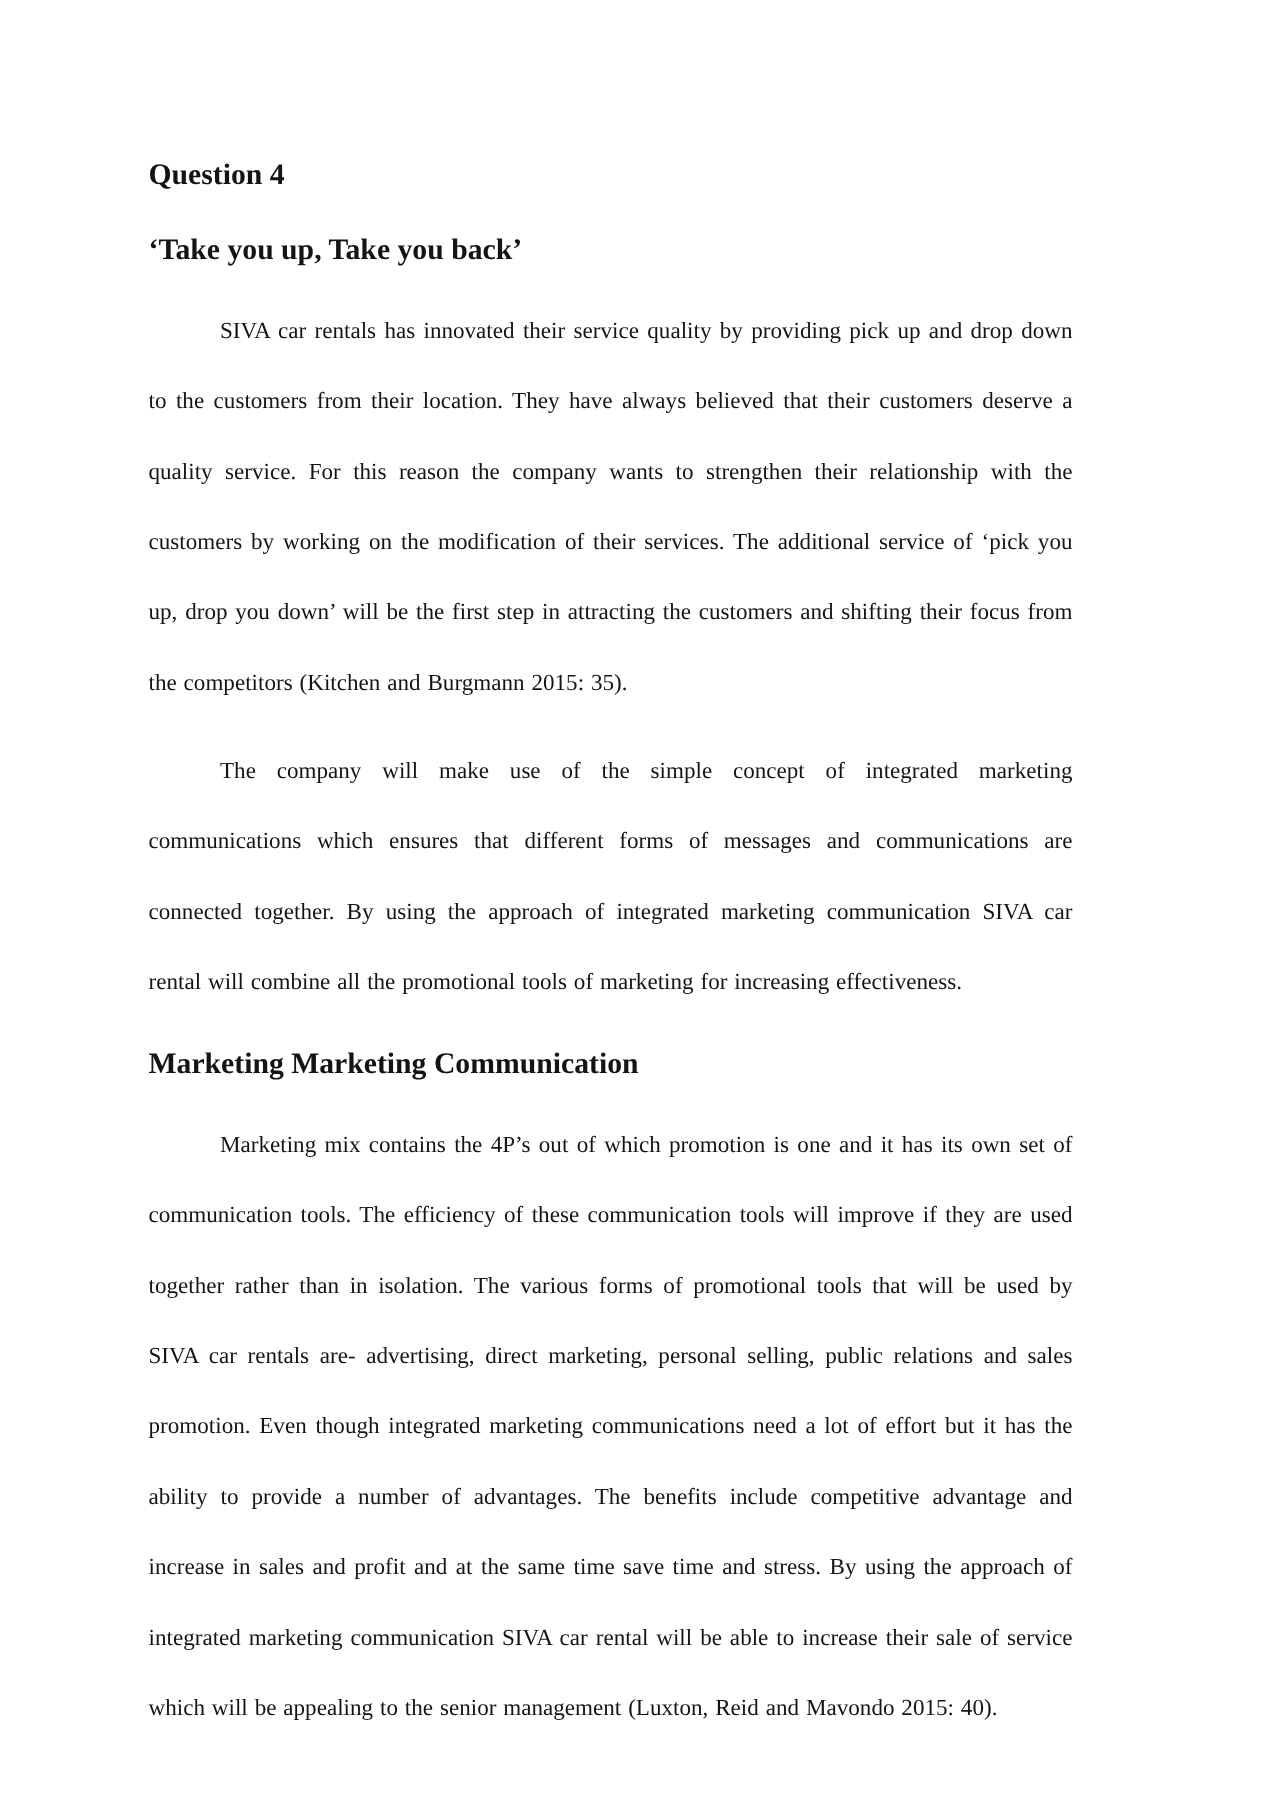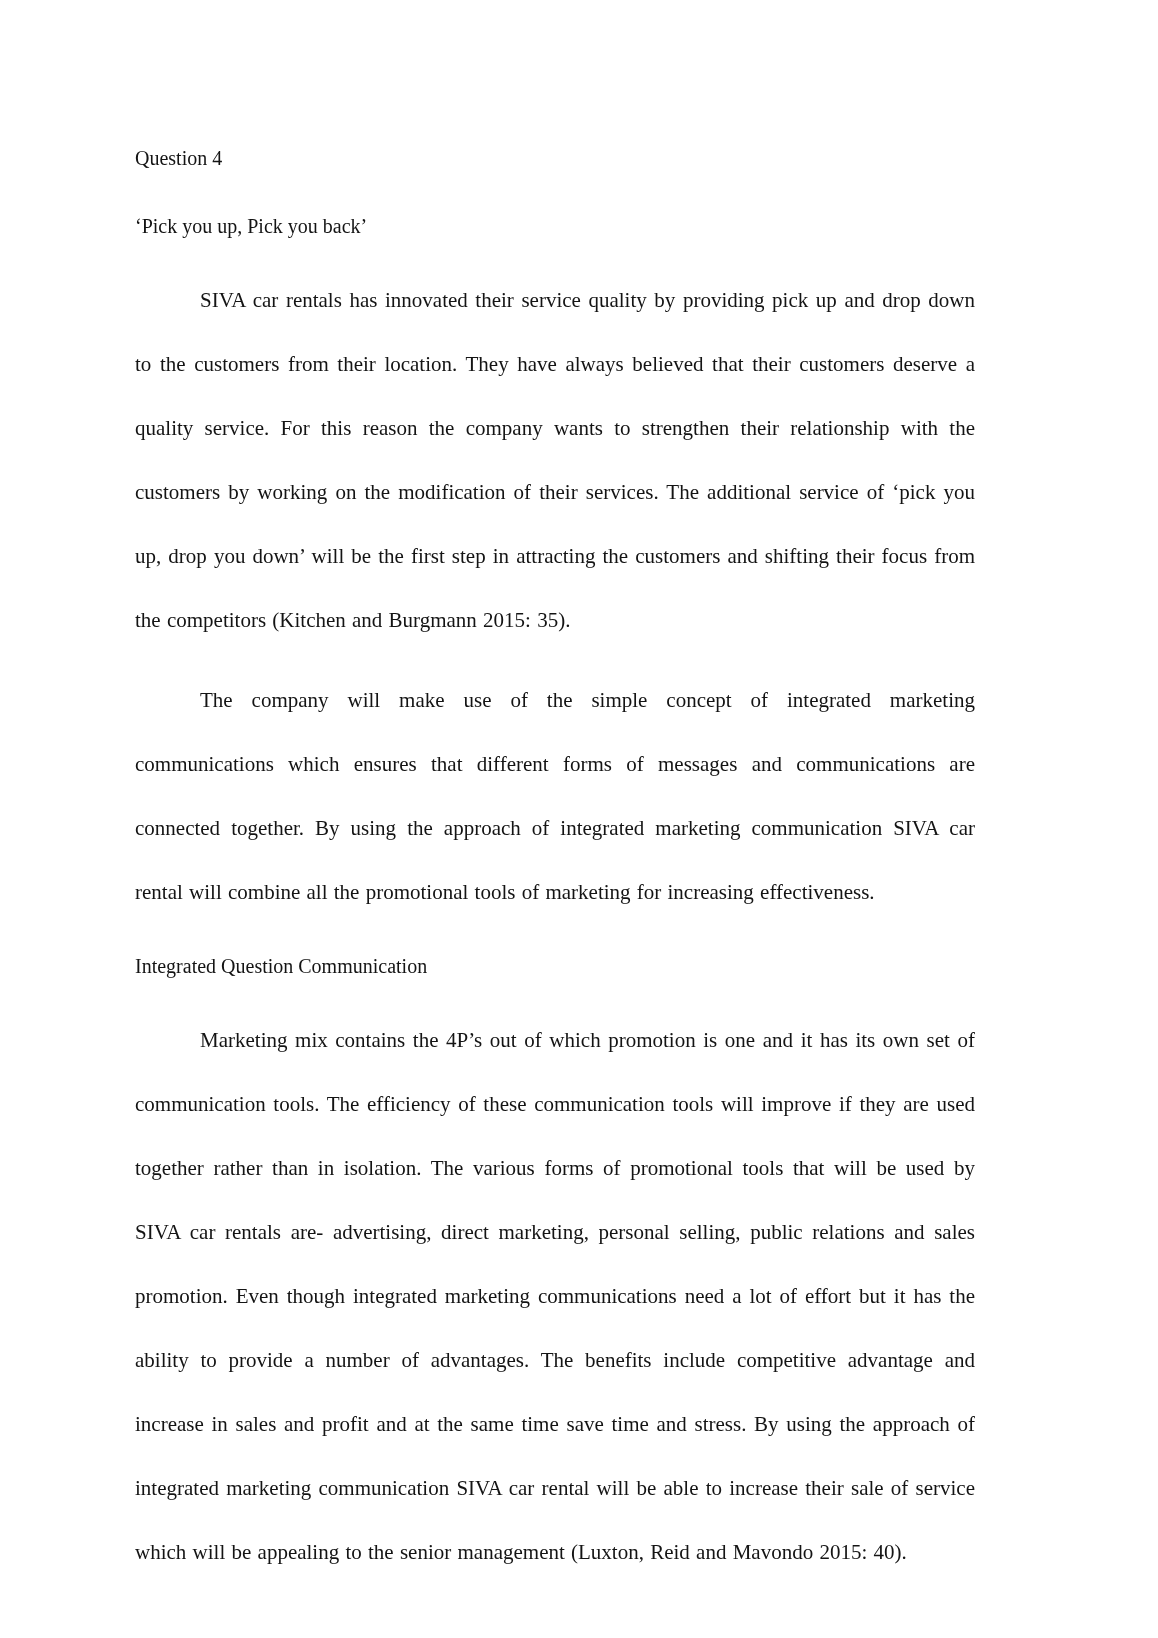--- a/index.html
+++ b/index.html
@@ -14,42 +14,42 @@
     margin: 0 auto;
     background: #ffffff;
     box-sizing: border-box;
     padding: 132px 183px 40px 135px;
     font-family: "Liberation Serif", "DejaVu Serif", serif;
     font-size: 21px;
     color: #141414;
     overflow: hidden;
   }
   .doc-heading {
-    font-size: 20px;
-    font-weight: normal;
+    font-size: 27px;
+    font-weight: bold;
     line-height: 52px;
     margin: 0 0 16px 0;
     text-align: left;
   }
   .doc-paragraph {
     line-height: 64px;
     margin: 0 0 16px 0;
     text-align: justify;
     text-indent: 65px;
     word-spacing: 1px;
   }
 </style>
 </head>
 <body>
 
 <div class="page">
   <h2 class="doc-heading">Question 4</h2>
 
-  <h2 class="doc-heading">‘Pick you up, Pick you back’</h2>
+  <h2 class="doc-heading">‘Take you up, Take you back’</h2>
 
   <p class="doc-paragraph">SIVA car rentals has innovated their service quality by providing pick up and drop down to the customers from their location. They have always believed that their customers deserve a quality service.  For this reason the company wants to strengthen their relationship with the customers by working on the modification of their services. The additional service of ‘pick you up, drop you down’ will be the first step in attracting the customers and shifting their focus from the competitors (Kitchen and Burgmann 2015: 35).</p>
 
   <p class="doc-paragraph">The company will make use of the simple concept of integrated marketing communications which ensures that different forms of messages and communications are connected together. By using the approach of integrated marketing communication SIVA car rental will combine all the promotional tools of marketing for increasing effectiveness.</p>
 
-  <h2 class="doc-heading">Integrated Question Communication</h2>
+  <h2 class="doc-heading">Marketing Marketing Communication</h2>
 
   <p class="doc-paragraph">Marketing mix contains the 4P’s out of which promotion is one and it has its own set of communication tools. The efficiency of these communication tools will improve if they are used together rather than in isolation. The various forms of promotional tools that will be used by SIVA car rentals are- advertising, direct marketing, personal selling, public relations and sales promotion. Even though integrated marketing communications need a lot of effort but it has the ability to provide a number of advantages. The benefits include competitive advantage and increase in sales and profit and at the same time save time and stress. By using the approach of integrated marketing communication SIVA car rental will be able to increase their sale of service which will be appealing to the senior management (Luxton, Reid and Mavondo 2015: 40).</p>
 </div>
 
 </body></html>

